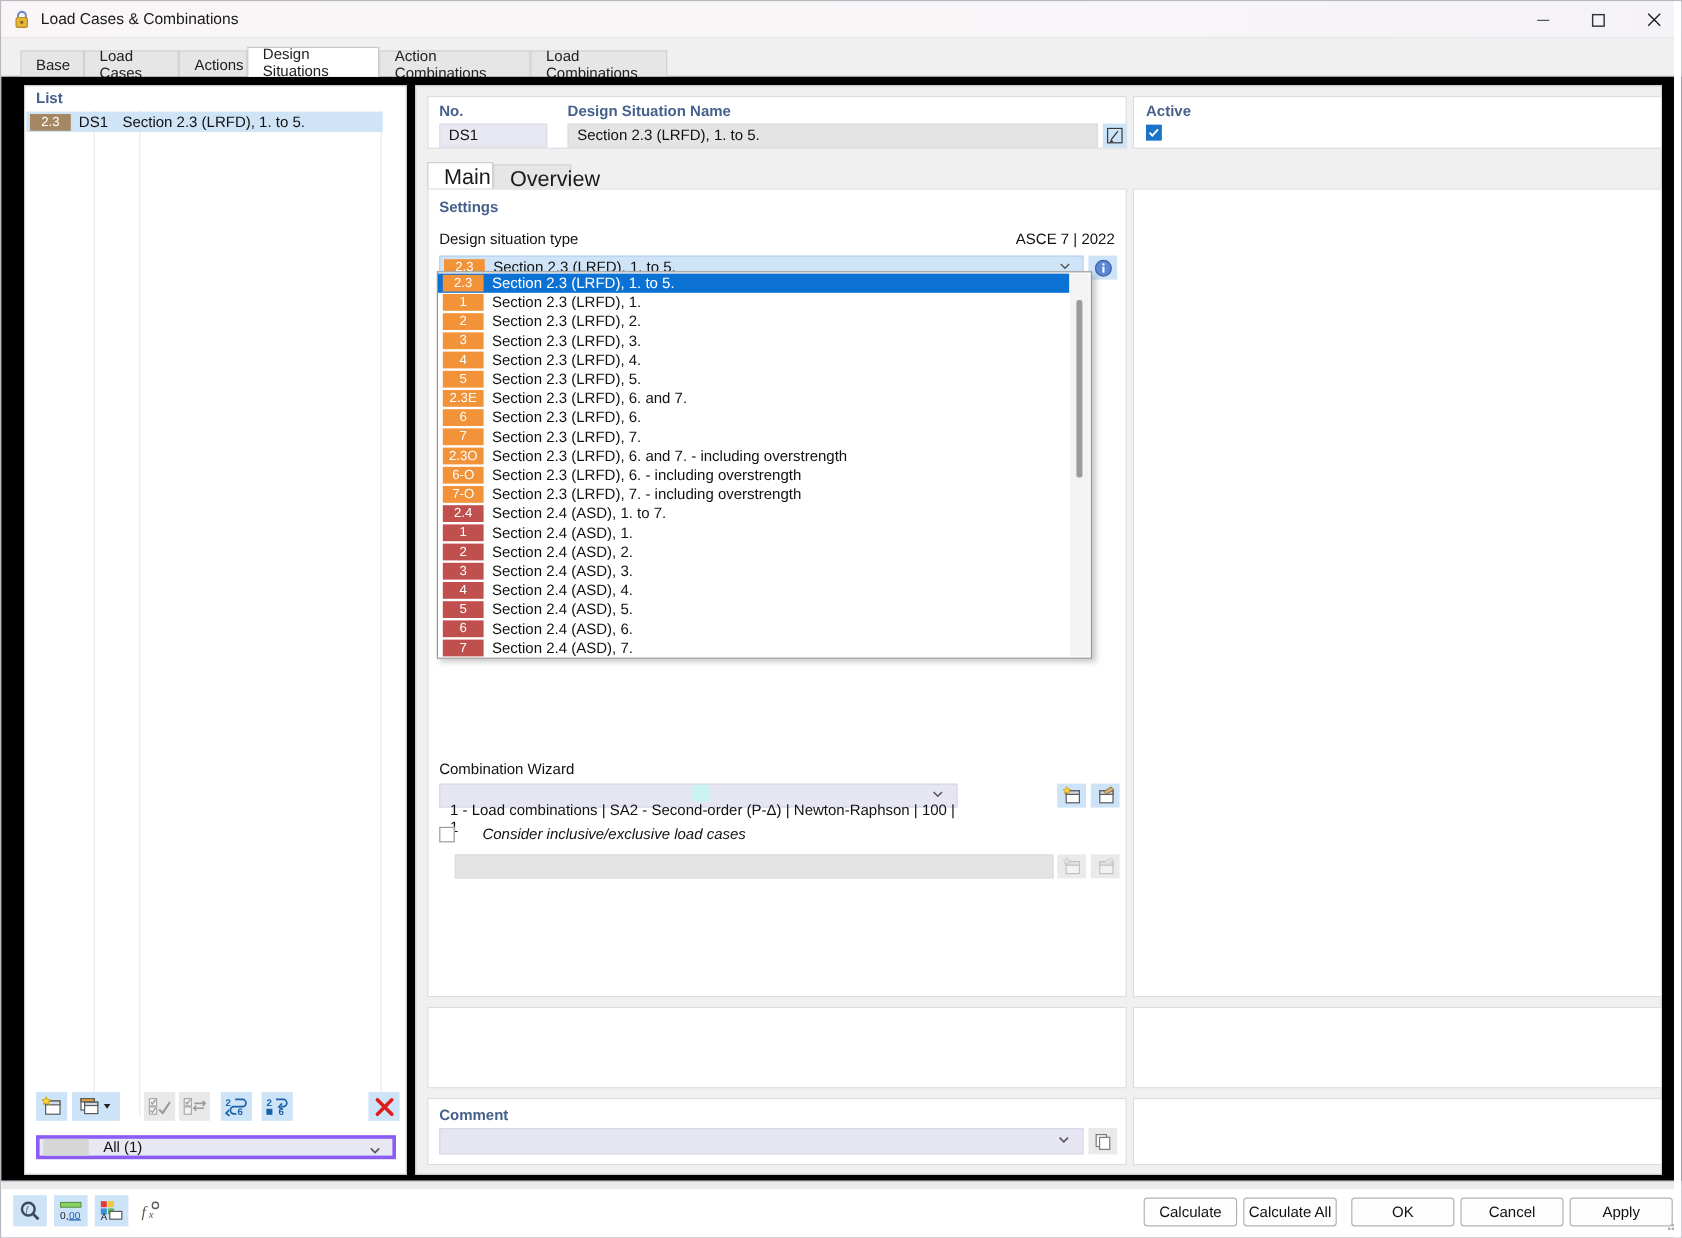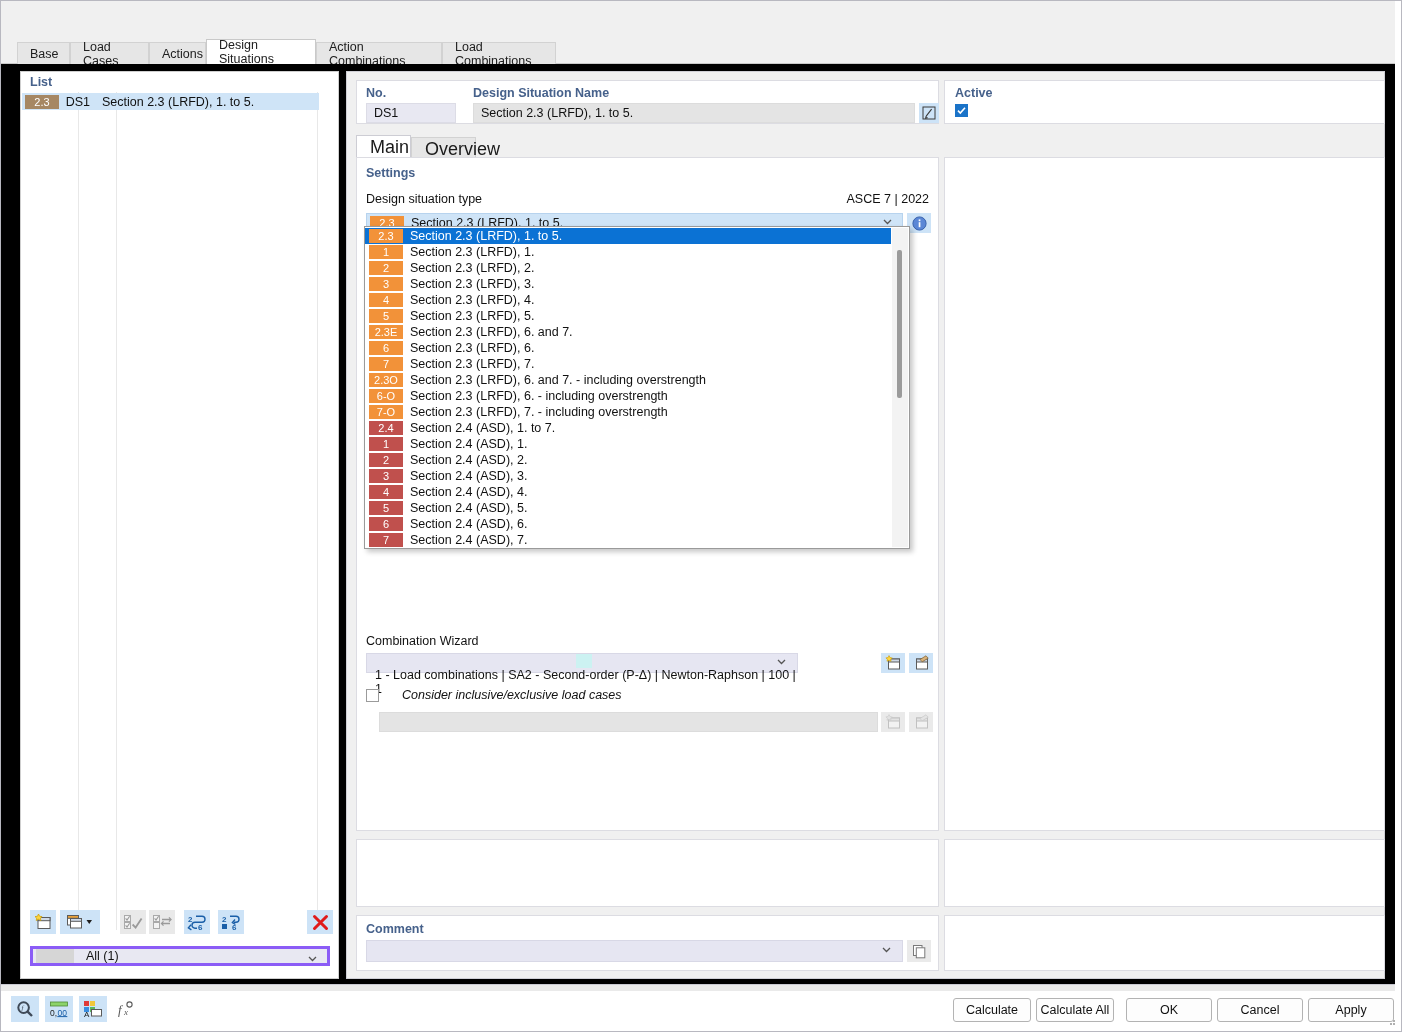--- a/index.html
+++ b/index.html
@@ -231,20 +231,46 @@
   .resize-edge {
     position: absolute; right: 0; top: 0; width: 6px; height: 1032px;
     background: #ffffff;
   }
 </style>
 </head>
 <body>
 
 <div class="window">
 
+  <div class="titlebar">
+    <span class="title-icon">
+      <svg width="17" height="17" viewBox="0 0 17 17">
+        <path d="M5 7 V5.2 a3.3 3.3 0 0 1 6.6 0 V7" fill="none" stroke="#6f8ec4" stroke-width="1.7"></path>
+        <rect x="3.4" y="6.6" width="9.4" height="8.2" rx="1.6" fill="#e8b53c" stroke="#b98a1c" stroke-width="1"></rect>
+        <circle cx="8.1" cy="10.6" r="1.4" fill="#8a6512"></circle>
+      </svg>
+    </span>
+    <span class="title-text">Load Cases &amp; Combinations</span>
+
+    <div class="win-btn win-min">
+      <svg width="12" height="12" viewBox="0 0 12 12">
+          <path d="M1 6 H11" stroke="#555" stroke-width="1.1"></path>
+        </svg>
+    </div>
+    <div class="win-btn win-max">
+      <svg width="12" height="12" viewBox="0 0 12 12">
+          <rect x="1.2" y="1.2" width="9.6" height="9.6" fill="none" stroke="#333" stroke-width="1.2"></rect>
+        </svg>
+    </div>
+    <div class="win-btn win-close">
+      <svg width="13" height="13" viewBox="0 0 13 13">
+          <path d="M1.5 1.5 L11.5 11.5 M11.5 1.5 L1.5 11.5" stroke="#222" stroke-width="1.2"></path>
+        </svg>
+    </div>
+  </div>
 
   <div class="tabstrip">
     <div class="tabline"></div>
     <div class="tab" style="left:16px;  width:53px;">Base</div>
     <div class="tab" style="left:69px;  width:79px;">Load Cases</div>
     <div class="tab" style="left:148px; width:57px;">Actions</div>
     <div class="tab active" style="left:205px; width:110px;">Design Situations</div>
     <div class="tab" style="left:315px; width:126px;">Action Combinations</div>
     <div class="tab" style="left:441px; width:114px;">Load Combinations</div>
   </div>

